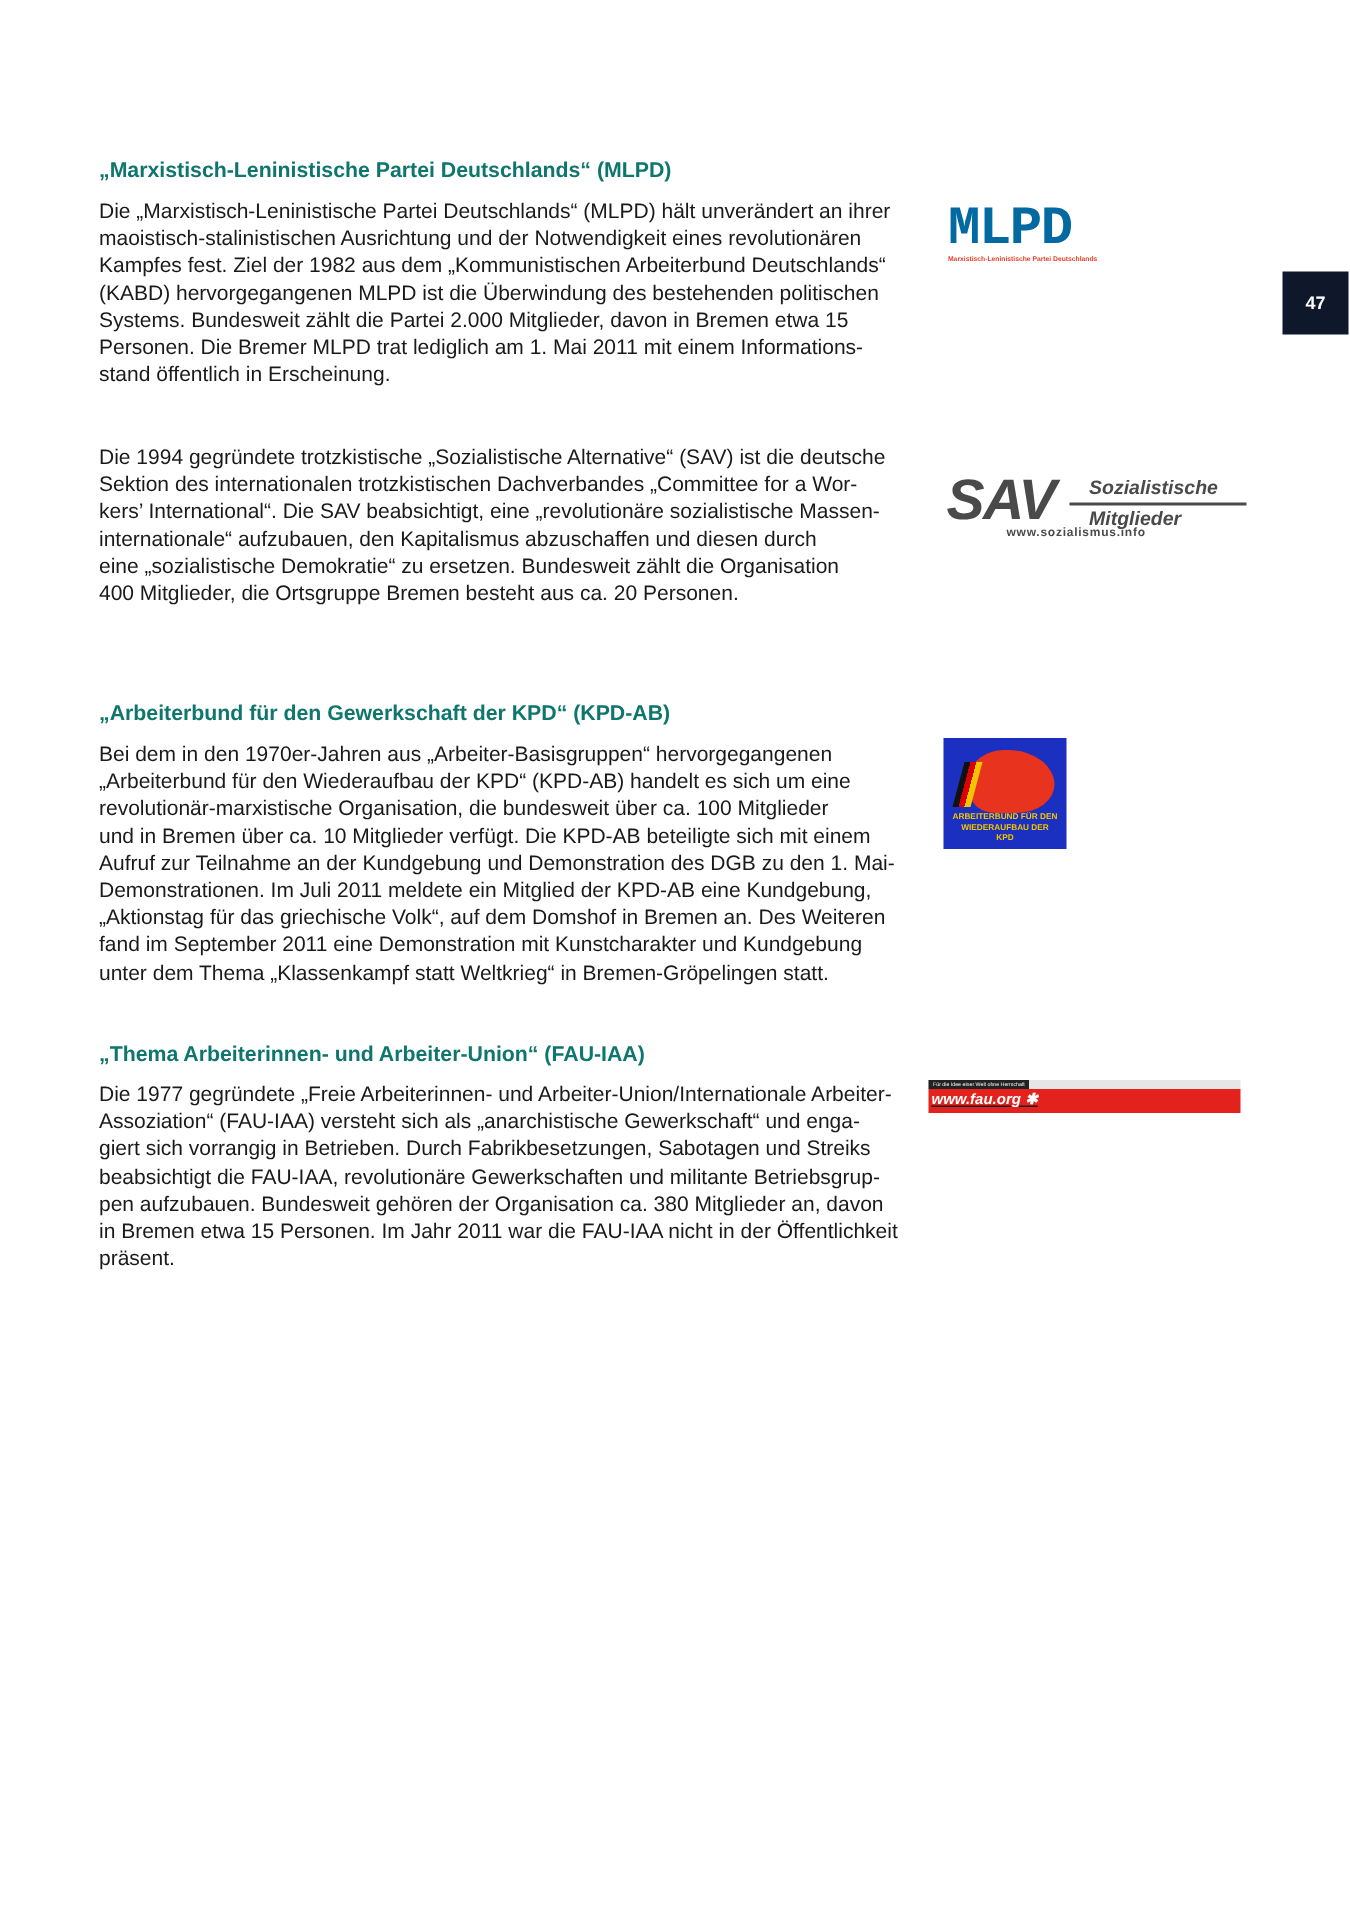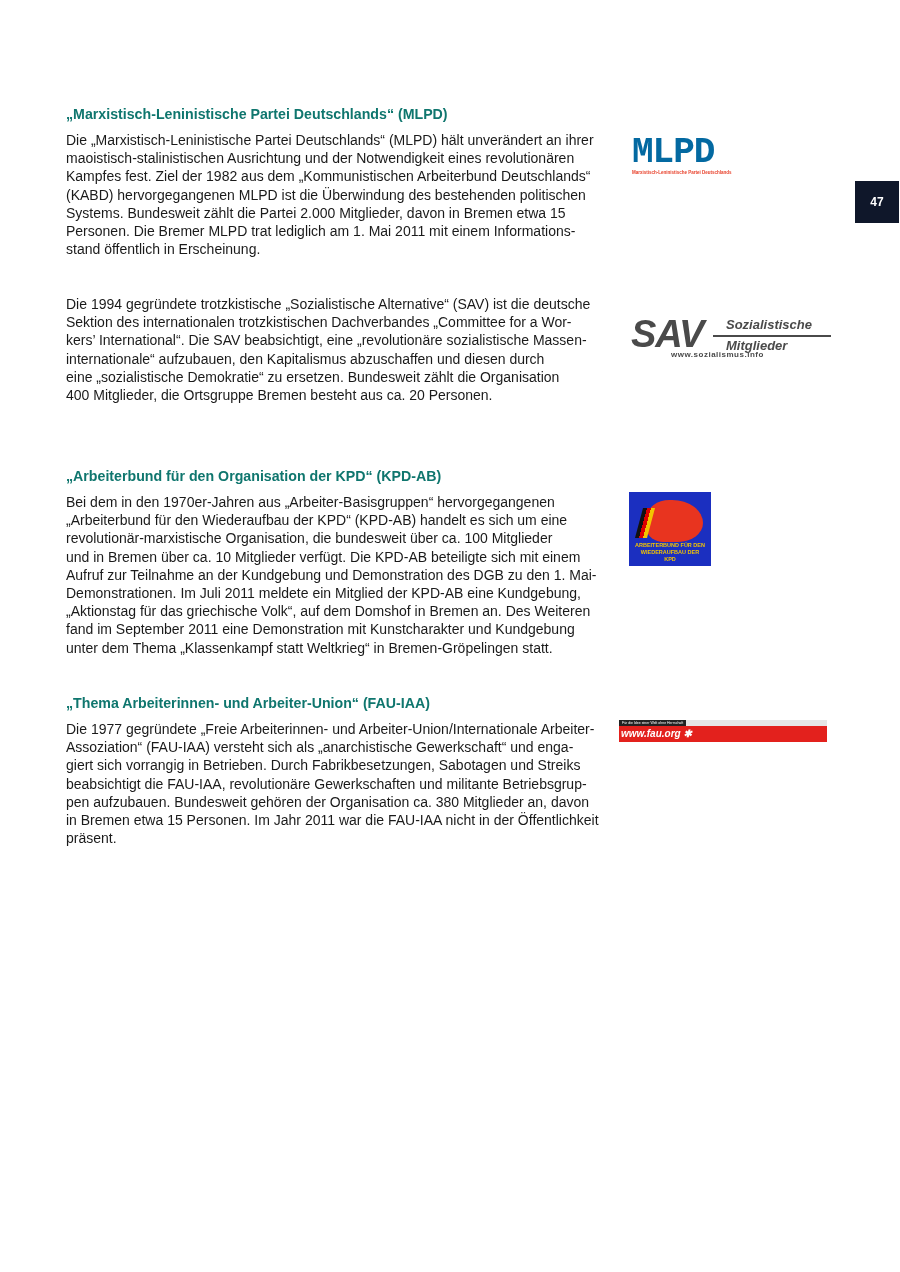--- a/index.html
+++ b/index.html
@@ -21,21 +21,21 @@
   .sav-right { position:absolute; left:86px; top:0; font-style:italic; font-weight:bold; color:#4a4a4a; font-size:13px; line-height:18px;margin-left:13px; }
   .sav-line { position:absolute; left:86px; top:19px; width:118px; height:2px; background:#4a4a4a; }
   .sav-url { position:absolute; left:44px; top:34px; font-size:8px; font-weight:bold; color:#4a4a4a; letter-spacing:0.5px; }
   
   .kpd-logo { left:629px; top:492px; width:82px; height:74px; background:#1b2fc0; overflow:hidden; }
   .kpd-flag { position:absolute; left:18px; top:8px; width:56px; height:42px; background:#e8341f; border-radius:40% 55% 45% 30%; }
   .kpd-stripe { position:absolute; left:10px; top:16px; width:12px; height:30px;
                 background:linear-gradient(90deg,#111 0 33%,#d00 33% 66%,#f3c400 66% 100%); transform:skewX(-15deg); }
   .kpd-text { position:absolute; left:6px; top:50px; width:70px; color:#f3c400; font-size:5.5px; font-weight:bold; text-align:center; line-height:7px; }
   
-  .fau-logo { left:619px; top:720px; width:208px; height:22px; }
+  .fau-logo { left:619px; top:720px; width:208px; height:22px;text-decoration:underline; }
   .fau-top { height:6px; background:#e6e6e6; position:relative; }
   .fau-top-label { position:absolute; left:0; top:0; background:#222; color:#fff; font-size:3.5px; line-height:6px; padding:0 3px; white-space:nowrap; }
   .fau-bar { height:16px; background:#e3211d; color:#fff; font-style:italic; font-weight:bold; font-size:10px; line-height:16px; padding-left:2px; }
 </style>
 </head>
 <body>
 
 <div class="page-tab">47</div>
 
 <div class="section" style="top:105px;">
@@ -65,21 +65,21 @@
   <div class="sav-big">SAV</div>
   <div class="sav-right">
     <div>Sozialistische</div>
     <div style="margin-top:3px;">Mitglieder</div>
   </div>
   <div class="sav-line"></div>
   <div class="sav-url">www.sozialismus.info</div>
 </div>
 
 <div class="section" style="top:467px;">
-  <h2 class="heading">„Arbeiterbund für den Organisation der KPD“ (KPD-AB)</h2>
+  <h2 class="heading">„Arbeiterbund für den Gewerkschaft der KPD“ (KPD-AB)</h2>
   <p class="body-text">Bei dem in den 1970er-Jahren aus „Arbeiter-Basisgruppen“ hervorgegangenen
 „Arbeiterbund für den Wiederaufbau der KPD“ (KPD-AB) handelt es sich um eine
 revolutionär-marxistische Organisation, die bundesweit über ca. 100 Mitglieder
 und in Bremen über ca. 10 Mitglieder verfügt. Die KPD-AB beteiligte sich mit einem
 Aufruf zur Teilnahme an der Kundgebung und Demonstration des DGB zu den 1. Mai-
 Demonstrationen. Im Juli 2011 meldete ein Mitglied der KPD-AB eine Kundgebung,
 „Aktionstag für das griechische Volk“, auf dem Domshof  in Bremen an. Des Weiteren
 fand im September 2011 eine Demonstration mit Kunstcharakter und Kundgebung
 unter dem Thema „Klassenkampf statt Weltkrieg“ in Bremen-Gröpelingen statt.</p>
 </div>

